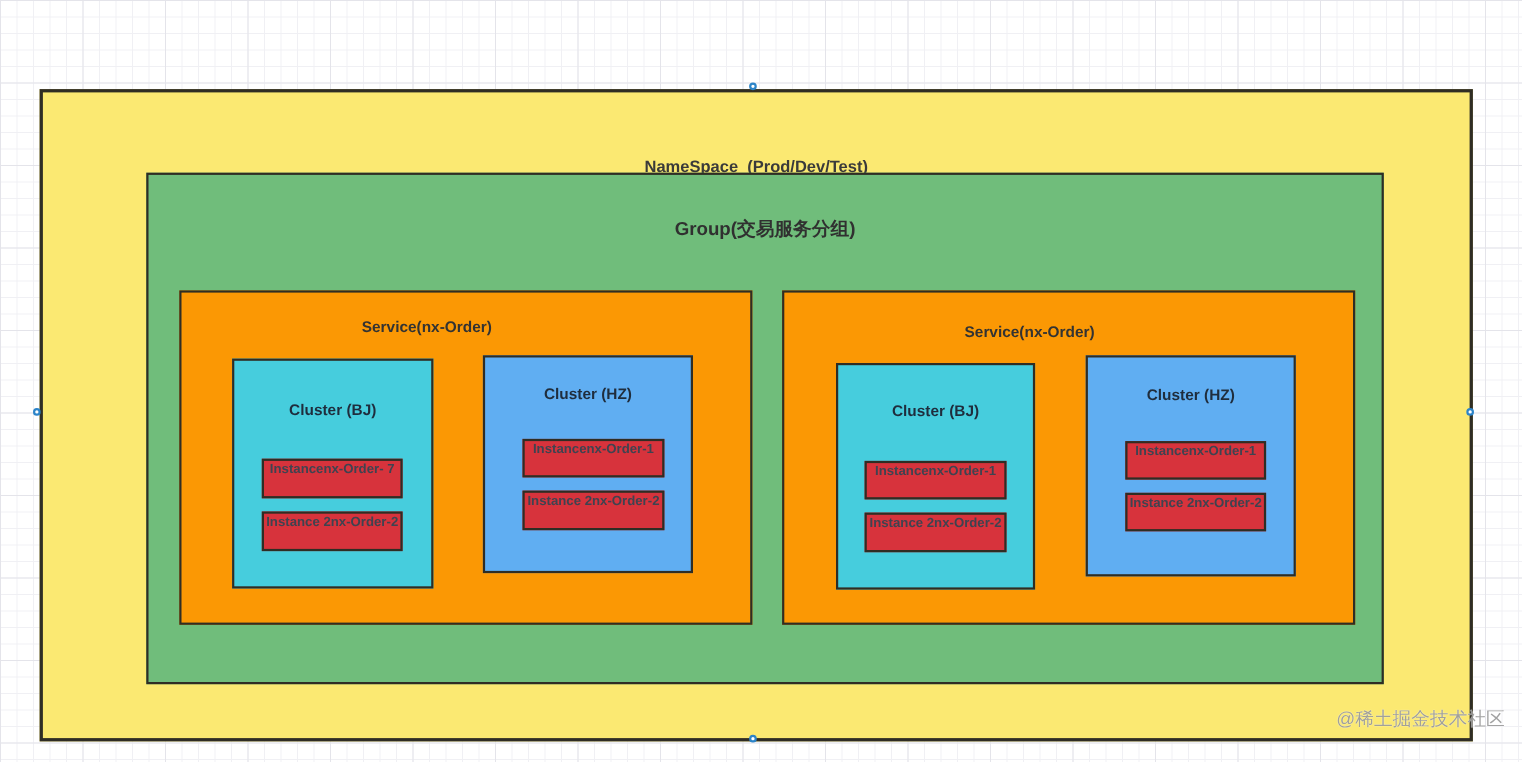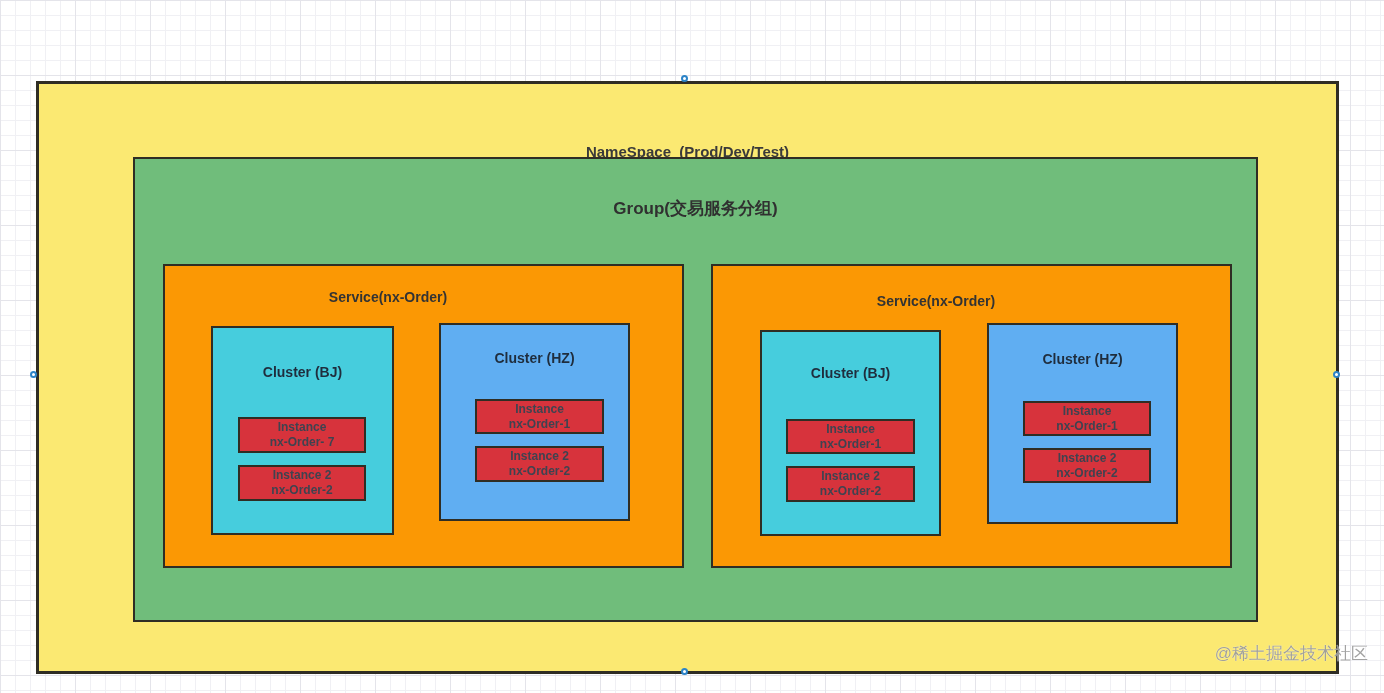--- a/index.html
+++ b/index.html
@@ -47,21 +47,21 @@
   #cluster-0-1{left:439px;top:323px;width:191px;height:198px;}
   #cluster-1-0{left:760px;top:330px;width:181px;height:206px;}
   #cluster-1-1{left:987px;top:323px;width:191px;height:201px;}
   .cluster-label{font-size:14px;font-weight:700;color:#1f2d3d;}
   #cluster-label-0-0{left:211px;top:364px;width:183px;}
   #cluster-label-0-1{left:439px;top:350px;width:191px;}
   #cluster-label-1-0{left:760px;top:365px;width:181px;}
   #cluster-label-1-1{left:987px;top:351px;width:191px;}
   .instance{
     background:var(--instance_fill);
-    display:flex;flex-direction:column;justify-content:center;
+    display:flex;flex-direction:row;justify-content:center;
     font-size:12px;font-weight:700;color:#3f4350;
     line-height:15px;text-align:center;
   }
   .instance div{white-space:pre;}
   #inst-0-0-0{left:238px;top:417px;width:128px;height:36px;}
   #inst-0-0-1{left:238px;top:465px;width:128px;height:36px;}
   #inst-0-1-0{left:475px;top:399px;width:129px;height:35px;}
   #inst-0-1-1{left:475px;top:446px;width:129px;height:36px;}
   #inst-1-0-0{left:786px;top:419px;width:129px;height:35px;}
   #inst-1-0-1{left:786px;top:466px;width:129px;height:36px;}

